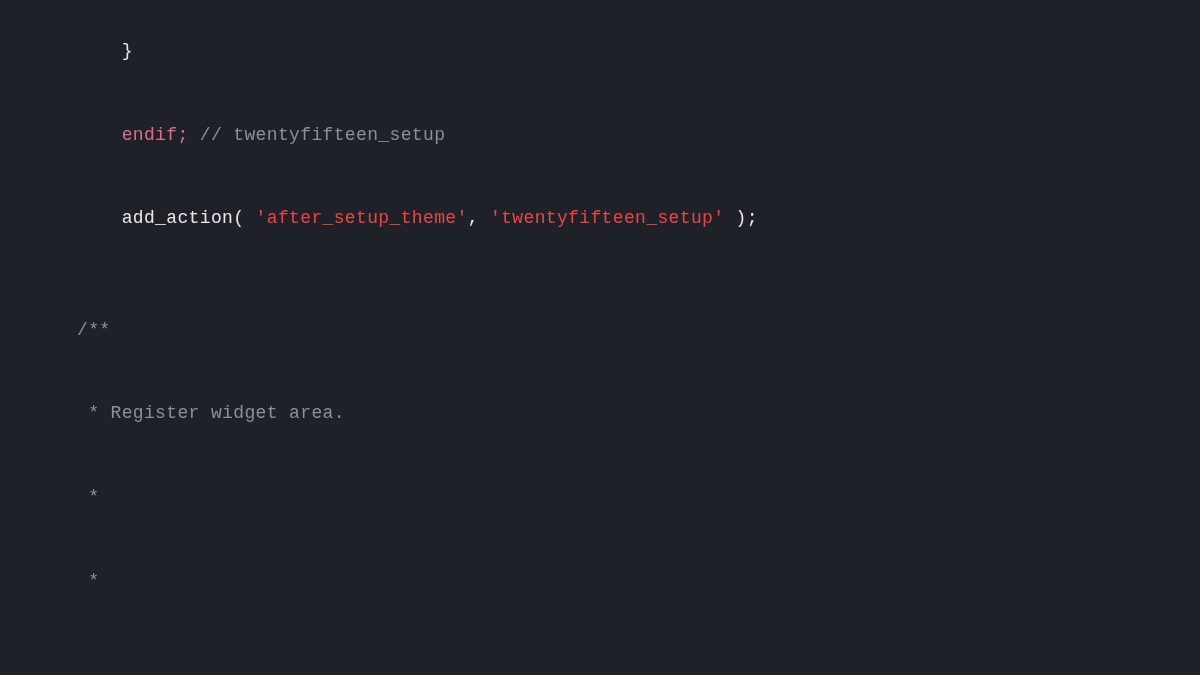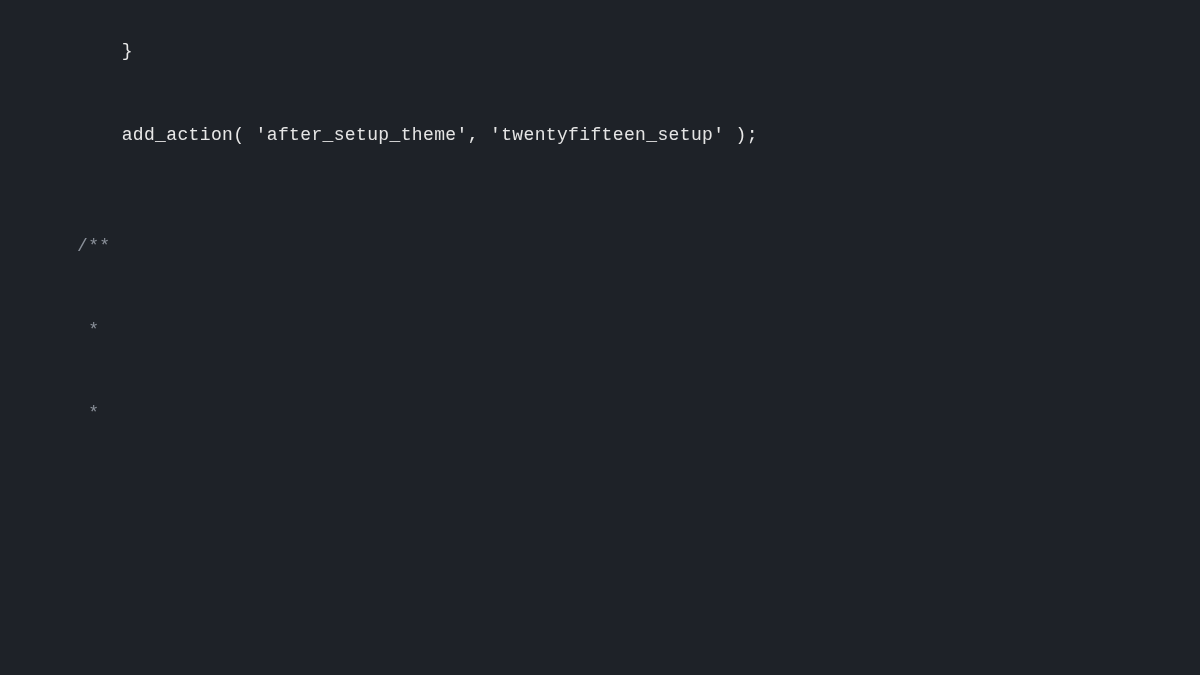--- a/index.html
+++ b/index.html
@@ -31,44 +31,50 @@
     }
 
     .line {
       display: block;
       white-space: pre;
     }
 
     
     .pink { color: #e06c8a; }
     .white { color: #e8e8e8; }
-    .green { color: #e5e5e5; }
+    .green { color: #ef4444; }
     .gray { color: #8a9099; }
   </style>
 </head>
 <body>
 
 <div class="code-container">
   <div class="code-block">
 
     <span class="line">
       <span class="white">    }</span>
     </span>
 
+    <span class="line">
+      <span class="pink">    endif;</span><span class="gray"> // twentyfifteen_setup</span>
+    </span>
 
     <span class="line">
       <span class="white">    add_action( </span><span class="green">'after_setup_theme'</span><span class="white">, </span><span class="green">'twentyfifteen_setup'</span><span class="white"> );</span>
     </span>
 
     <span class="line"> </span>
 
     <span class="line">
       <span class="gray">/**</span>
     </span>
 
+    <span class="line">
+      <span class="gray"> * Register widget area.</span>
+    </span>
 
     <span class="line">
       <span class="gray"> *</span>
     </span>
 
 
     <span class="line">
       <span class="gray"> *</span>
     </span>
 

